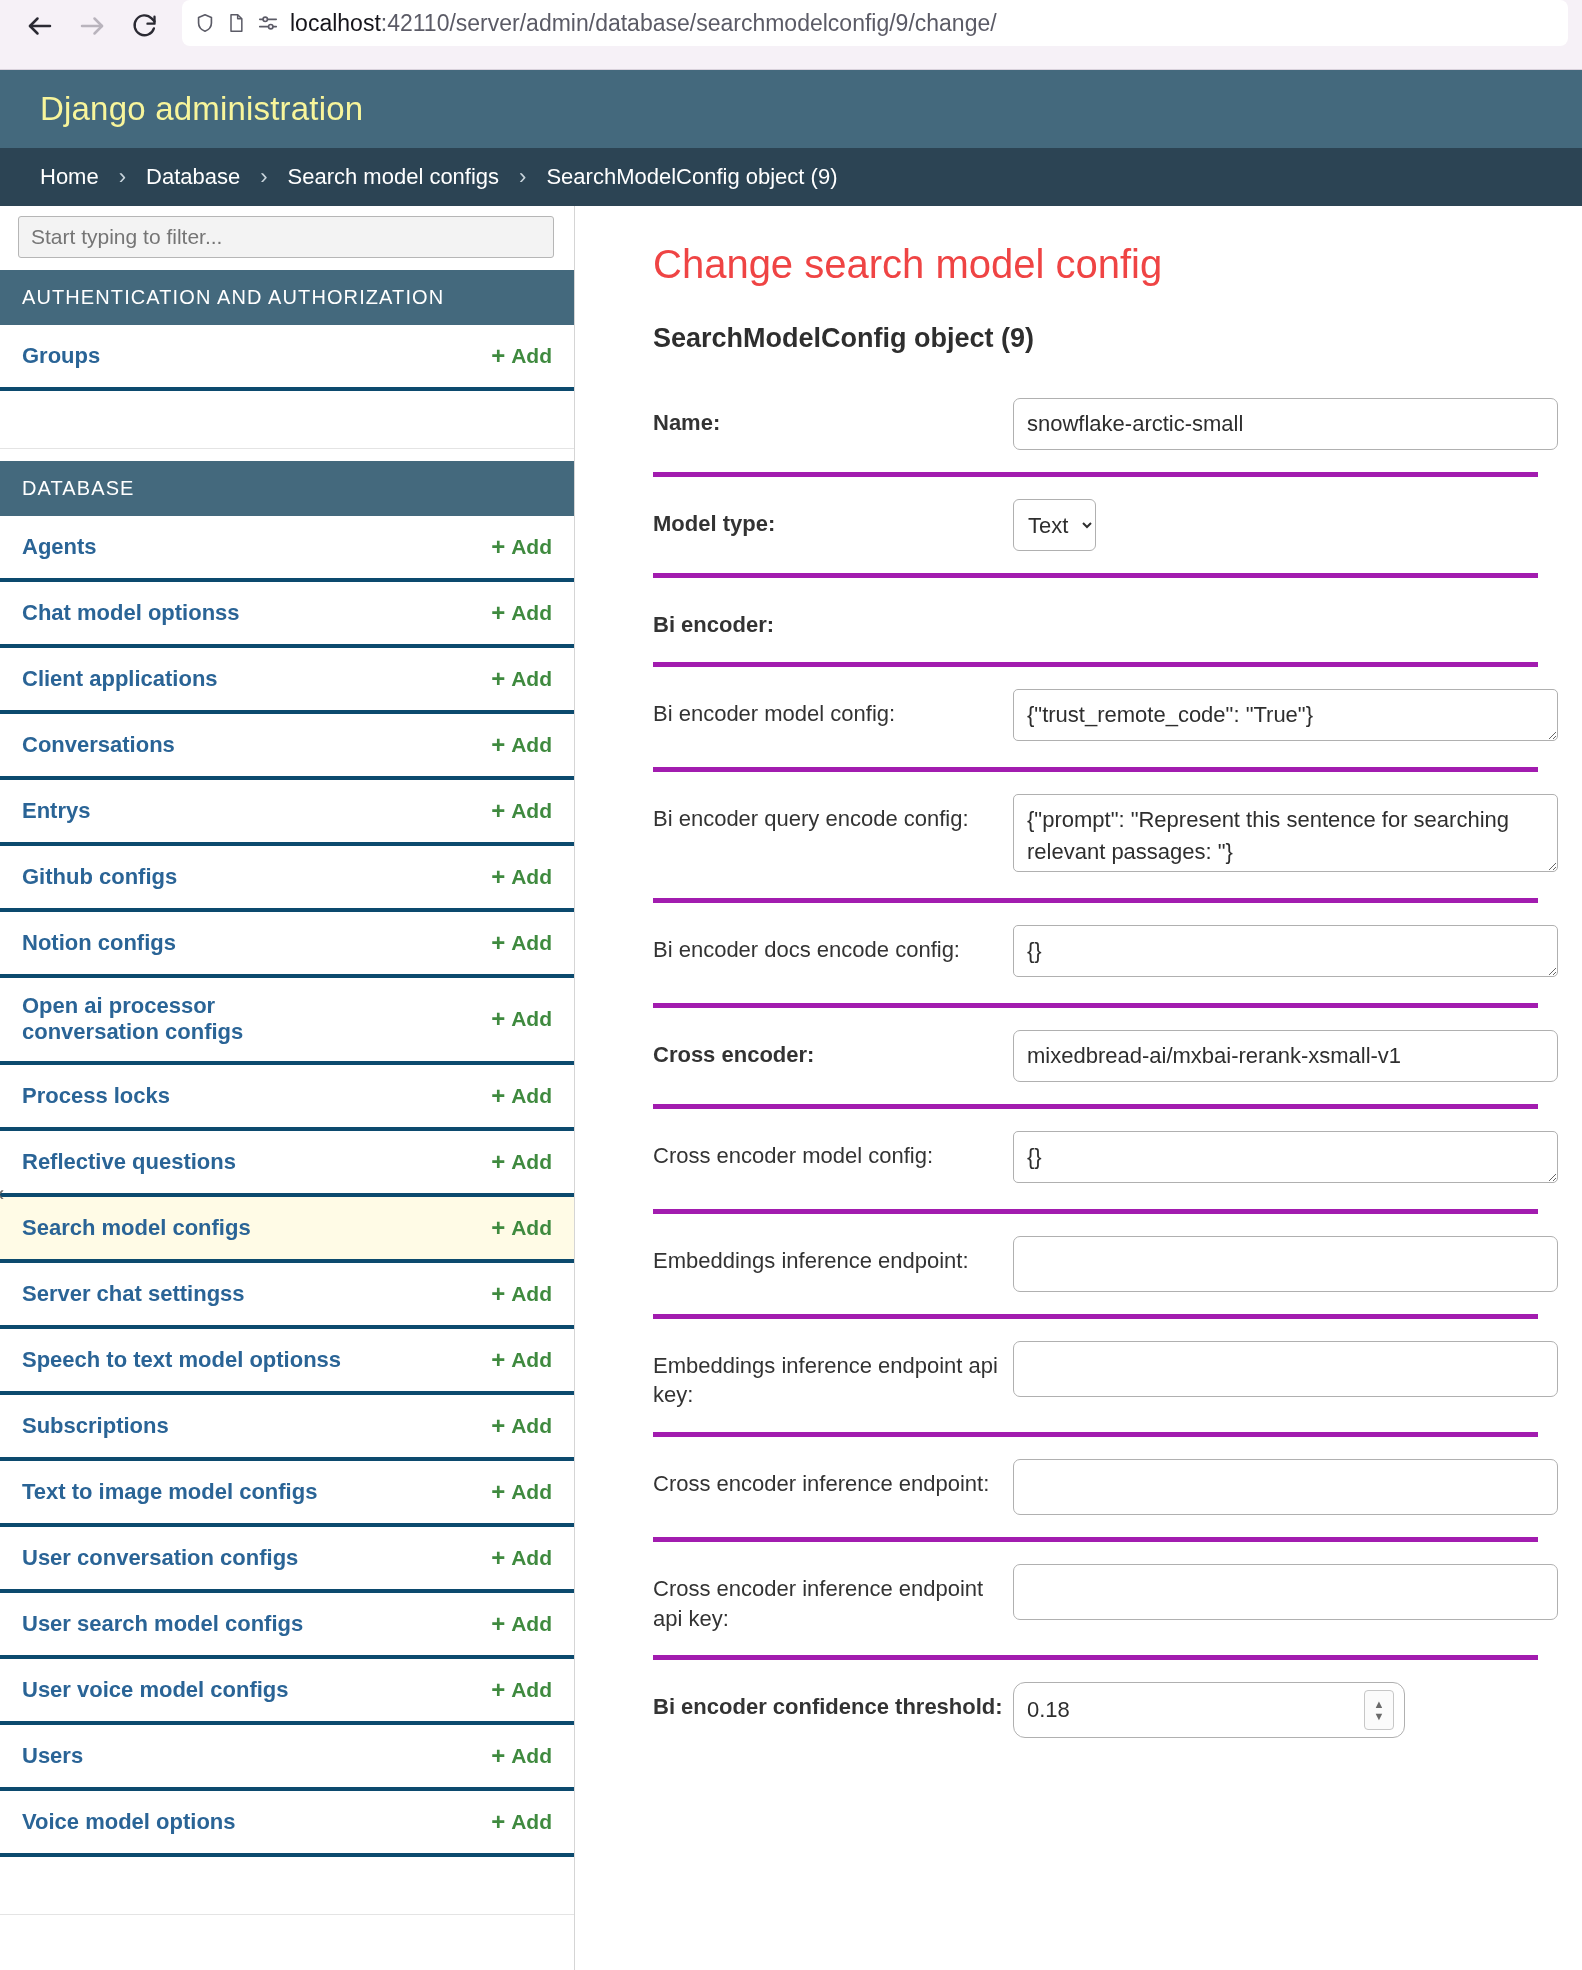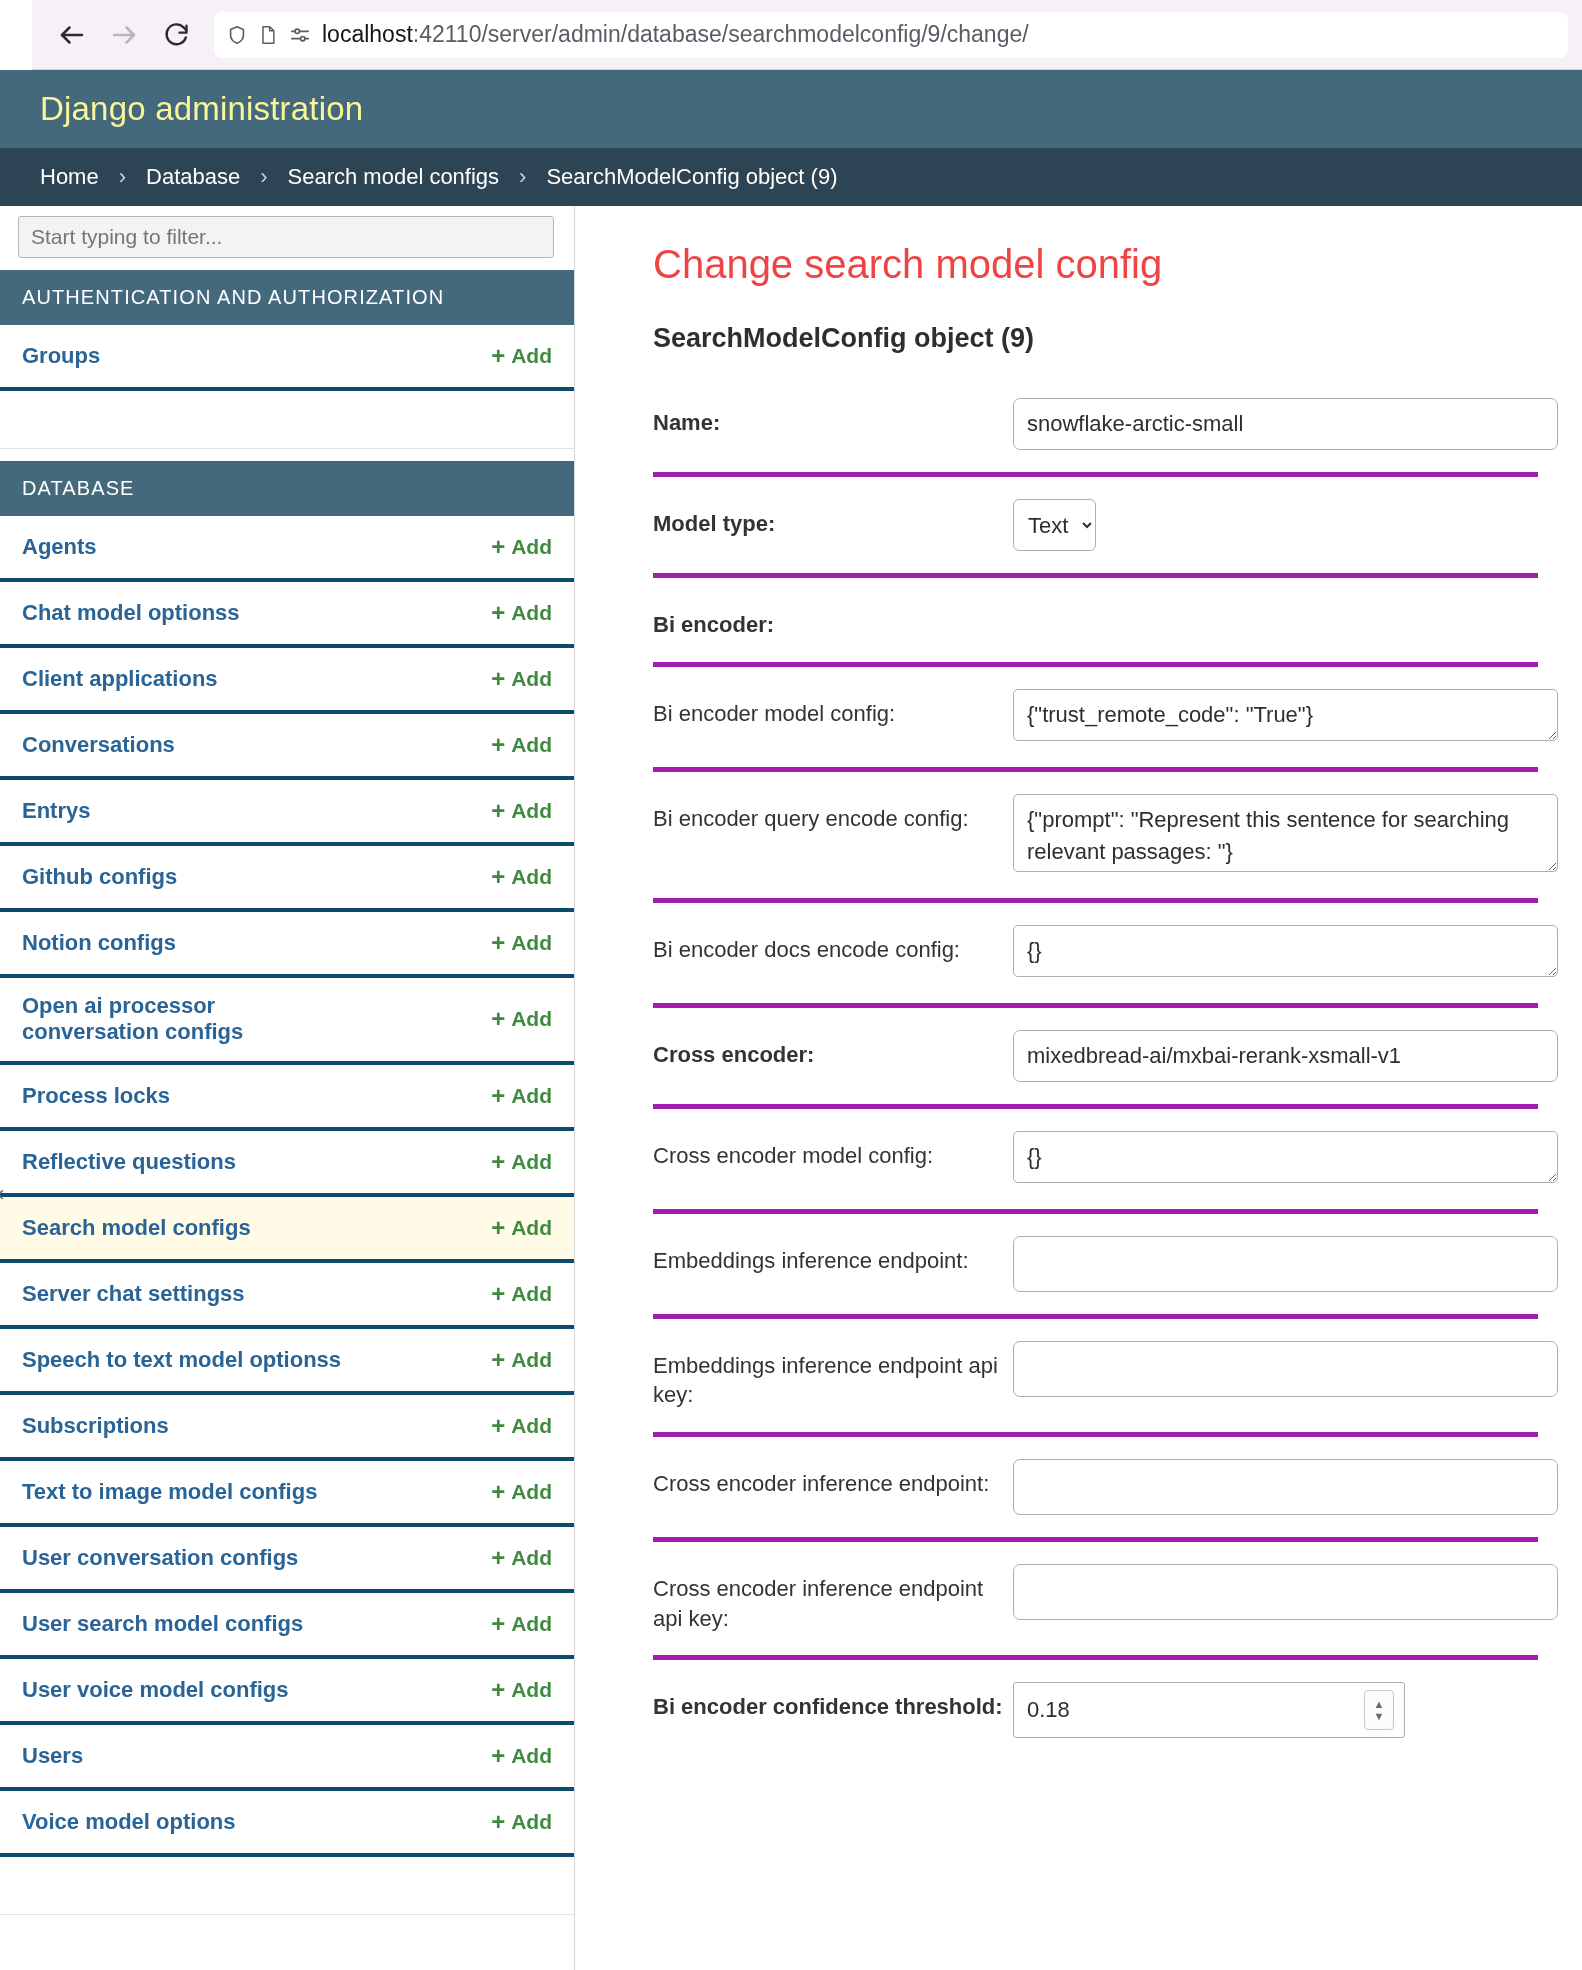--- a/index.html
+++ b/index.html
@@ -9,24 +9,22 @@
     background: #ffffff;
     font-family: "Liberation Sans", sans-serif;
   }
   body { overflow: hidden; }
 
   
   .browser-bar {
     height: 70px;
     background: #f6f1f7;
     display: flex;
-    align-items: center;
     padding: 0 14px;
     border-bottom: 1px solid #d9d2dc;
-    margin-left: 32px;
   }
   .nav-btn {
     width: 52px; height: 52px;
     display: flex; align-items: center; justify-content: center;
     border-radius: 6px;
     color: #2b2a33;
     flex: none;
   }
   .nav-btn.disabled { color: #b9b4bd; }
   .url-box {
@@ -215,21 +213,21 @@
     font-size: 22px;
     padding: 0 10px;
     background: #ffffff;
     color: #2e2e2e;
     font-family: "Liberation Sans", sans-serif;
   }
   .number-wrap {
     width: 392px;
     height: 56px;
     border: 1px solid #b0b0b0;
-    border-radius: 3px;
+    border-radius: 12px;
     display: flex;
     align-items: center;
     justify-content: space-between;
     padding: 0 10px 0 13px;
     background: #ffffff;
   }
   .number-wrap .val { font-size: 22px; color: #2e2e2e; }
   .spinner {
     width: 30px; height: 40px;
     border: 1px solid #c7c7c7;

